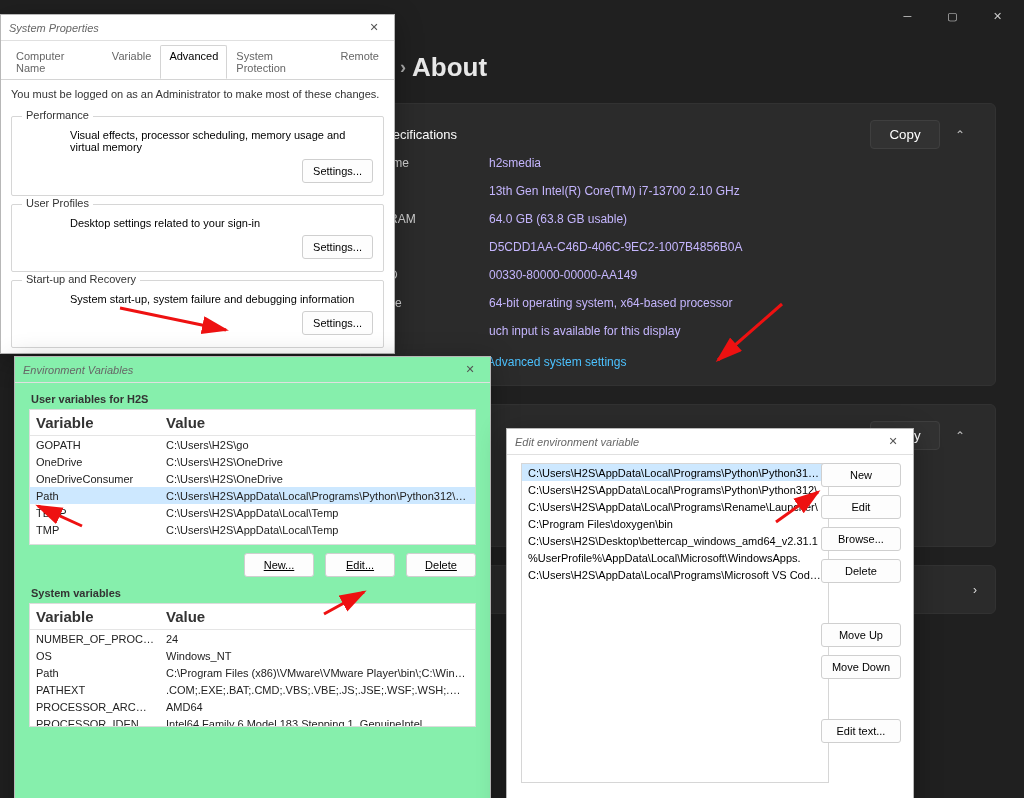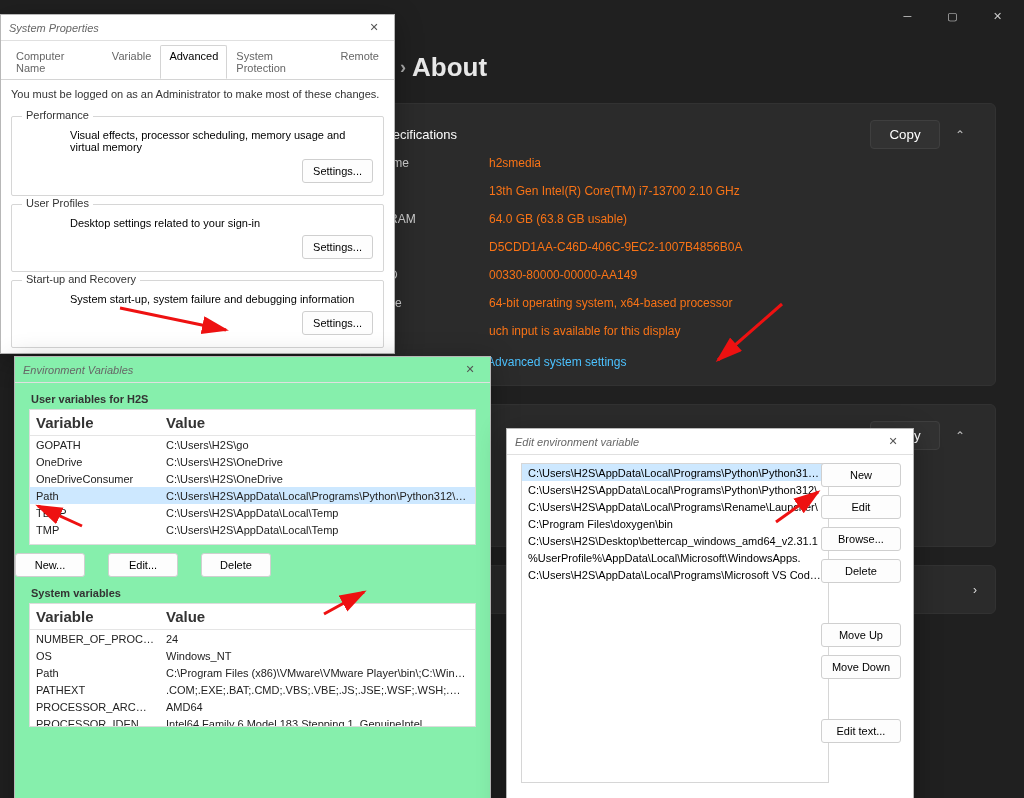--- a/index.html
+++ b/index.html
@@ -16,21 +16,21 @@
                   color:#fff; padding:8px 14px; border-radius:4px; }
     .panel-card { margin:0 28px 18px 360px; background:#2b2b2b; border-radius:6px;
                   border:1px solid #323232; padding:16px 18px; position:relative; }
     .panel-card .hd { display:flex; align-items:center; justify-content:space-between; }
     .panel-card .hd span:first-child { font-size:13px; color:#fff; }
     .copy-btn { background:#323232; border:1px solid #3f3f3f; color:#fff; padding:6px 18px;
                 border-radius:4px; }
     .chev-collapse { color:#bbb; padding:6px 12px; }
     .spec-row { display:flex; padding:7px 0; font-size:12px; color:#d8d8d8; }
     .spec-row .label { width:110px; color:#d0d0d0; }
-    .spec-row .value { color:#f97316; }
+    .spec-row .value { color:#c4b5fd; }
     .linkrow { display:flex; gap:12px; padding:10px 0 0 0; }
     .linkrow a { color:#4cc2ff; text-decoration:none; font-size:12px; }
     .related-card { margin:0 28px 10px 360px; background:#2b2b2b; border:1px solid #323232;
                     border-radius:6px; padding:16px 18px; display:flex; justify-content:space-between;
                     align-items:center; color:#ddd;}
     .related-card .titletxt{font-size:13px;}
 
     
     .classic-win { position:absolute; background:#fff; color:#000; border:1px solid #b7b7b7;
                    box-shadow:0 6px 26px rgba(0,0,0,0.3); font-size:11px; }
@@ -59,21 +59,21 @@
     #envvars { top:356px; left:14px; width:477px; height:528px; background:#86efac; }
     #envvars .section-label { padding:10px 16px 4px 16px; color:#333;font-weight:bold;}
     #envvars .table-wrap { margin:0 14px; border:1px solid #dcdcdc; background:#fff; height:136px;
                            overflow:hidden; }
     #envvars table { width:100%; border-collapse:collapse; table-layout:fixed;}
     #envvars th { text-align:left; font-weight:700; color:#333; padding:4px 6px;
                   border-bottom:1px solid #e5e5e5; background:#fff; font-size:15px;}
     #envvars td { padding:2.5px 6px; color:#222; font-size:11px;
                   white-space:nowrap; overflow:hidden; text-overflow:ellipsis; }
     #envvars tr.sel td { background:#cde8ff; }
-    #envvars .btn-row3 { display:flex; gap:23px; justify-content:flex-start; padding:8px 14px 0 0;}
+    #envvars .btn-row3 { display:flex; gap:11px; justify-content:flex-end; padding:8px 14px 0 0;text-decoration:underline;}
     #envvars col.c1 { width:130px; } #envvars col.c2 { width:auto; }
     #envvars .syswrap{height:124px;}
 
     
     #editenv { top:428px; left:506px; width:408px; height:454px; }
     #editenv .listbox { position:absolute; left:14px; top:34px; width:308px; height:320px;
                         border:1px solid #d6d6d6; background:#fff; overflow:hidden;}
     #editenv .listbox div { padding:2.5px 6px; font-size:11px; white-space:nowrap;
                             overflow:hidden; text-overflow:ellipsis;}
     #editenv .listbox div.sel { background:#cde8ff; }

